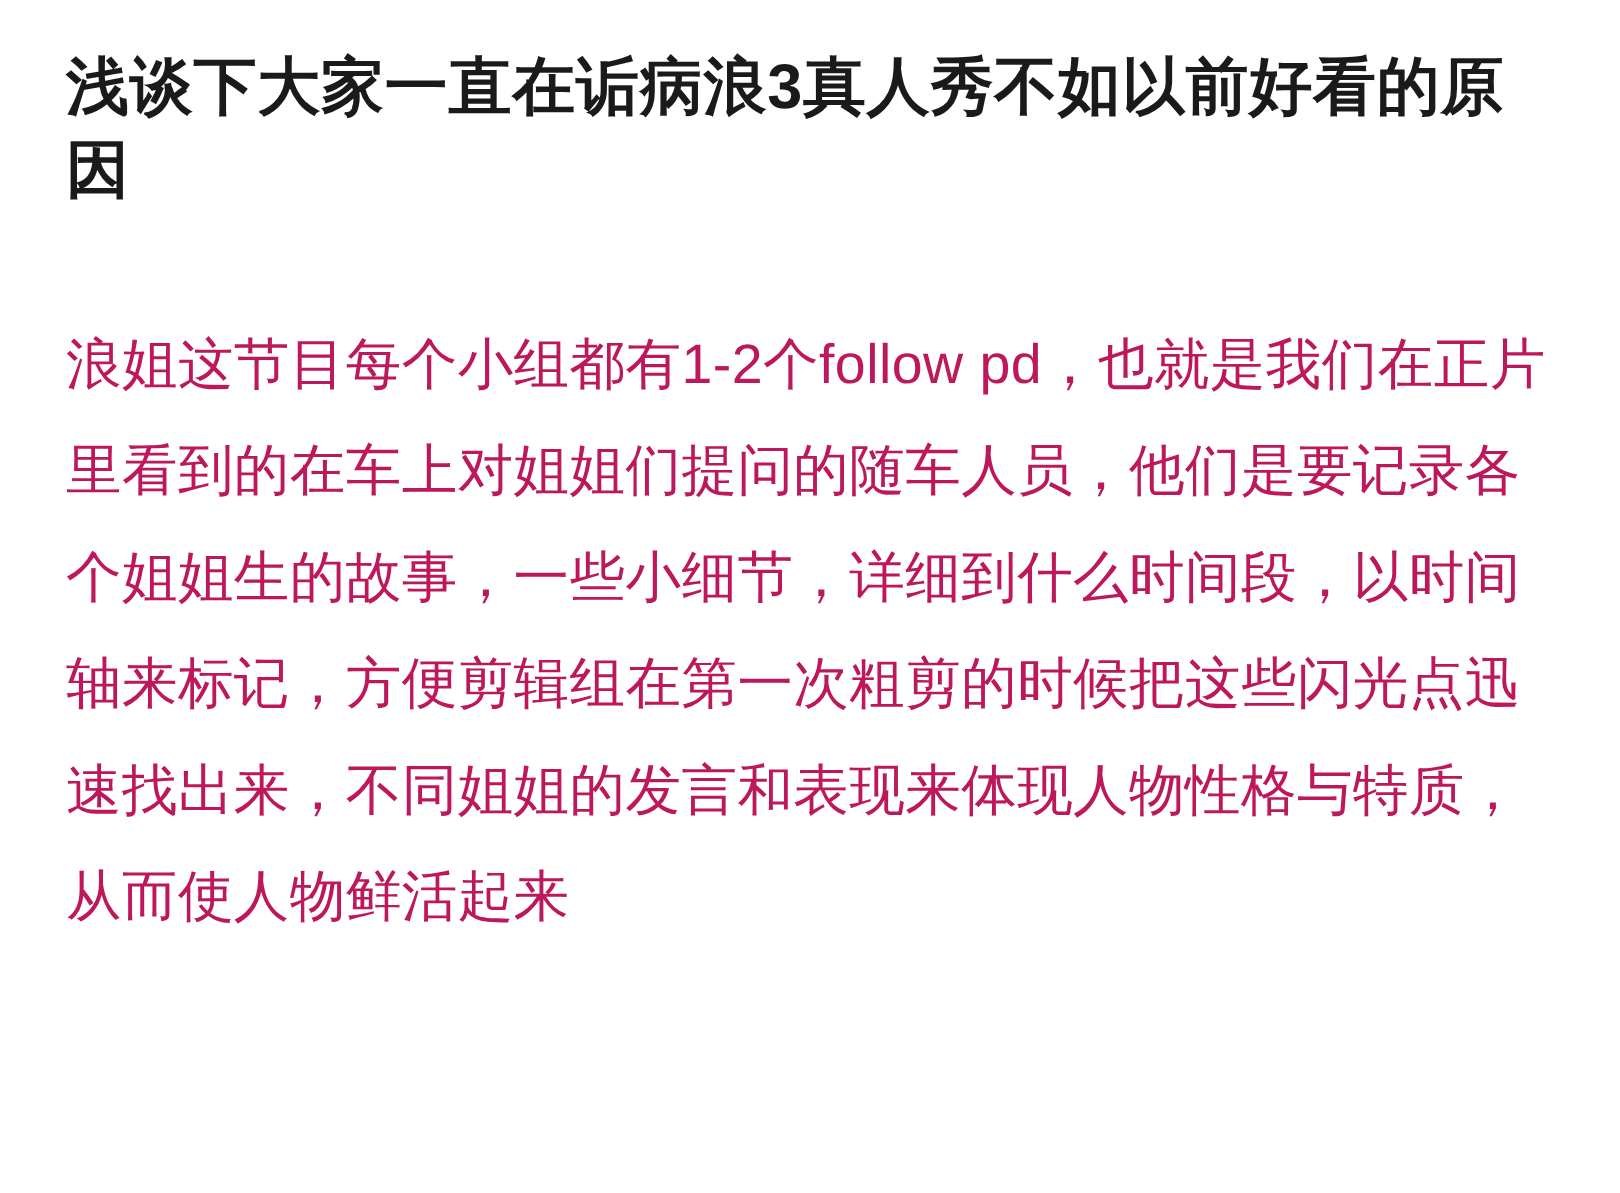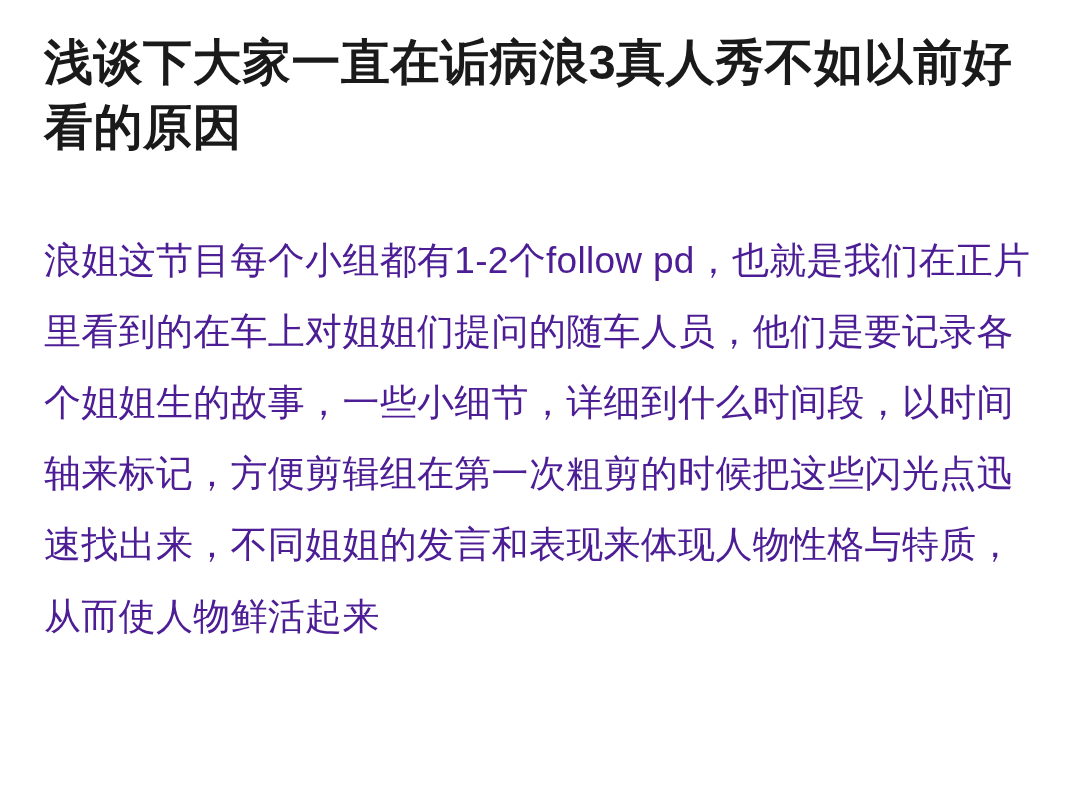--- a/index.html
+++ b/index.html
@@ -14,36 +14,36 @@
     overflow: hidden;
   }
   .page {
     box-sizing: border-box;
     width: 1080px;
     height: 795px;
     padding: 30px 44px 0 44px;
     background: #ffffff;
   }
   .article-title {
-    font-size: 49px;
+    font-size: 42px;
     line-height: 1.32;
     font-weight: bold;
     color: #1a1a1a;
     letter-spacing: 0.5px;
     margin: 0;
     padding: 0;
     word-break: break-word;
   }
   .article-body {
     margin-top: 66px;
   }
   .article-paragraph {
     font-size: 37px;
     line-height: 1.92;
-    color: #4c1d95;
+    color: #be185d;
     margin: 0;
     padding: 0;
     letter-spacing: 0.3px;
     word-break: break-word;
   }
 </style>
 </head>
 <body>
 
 <div class="page">

